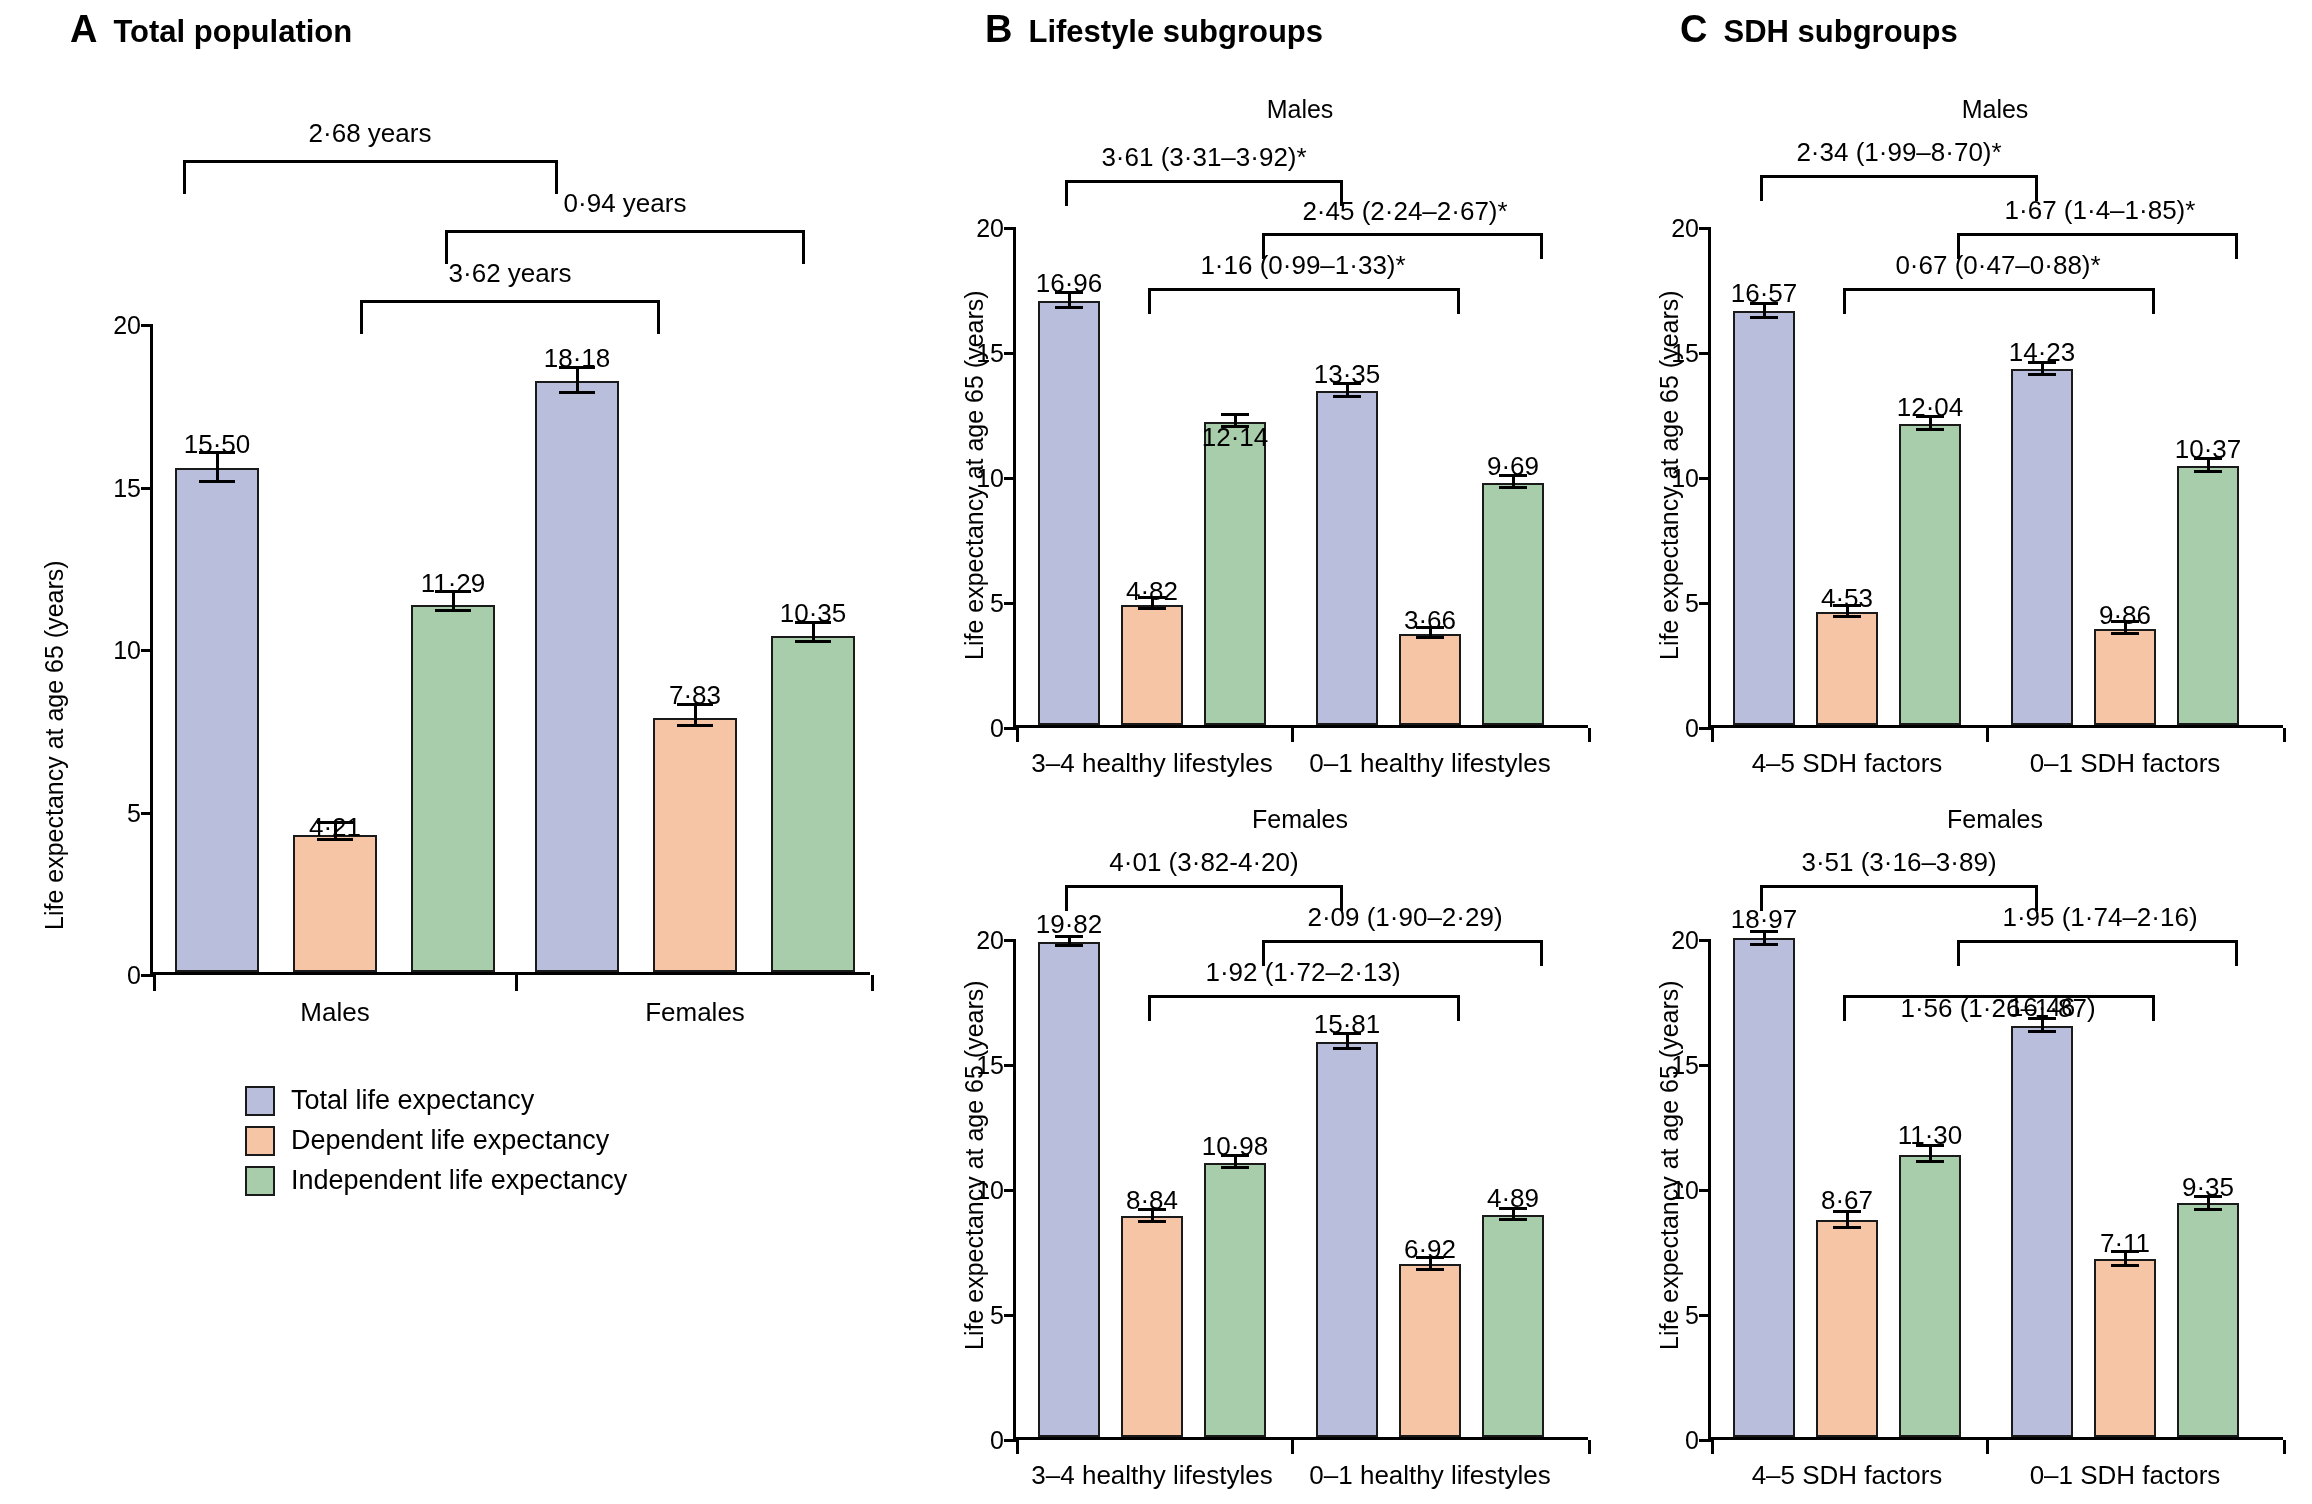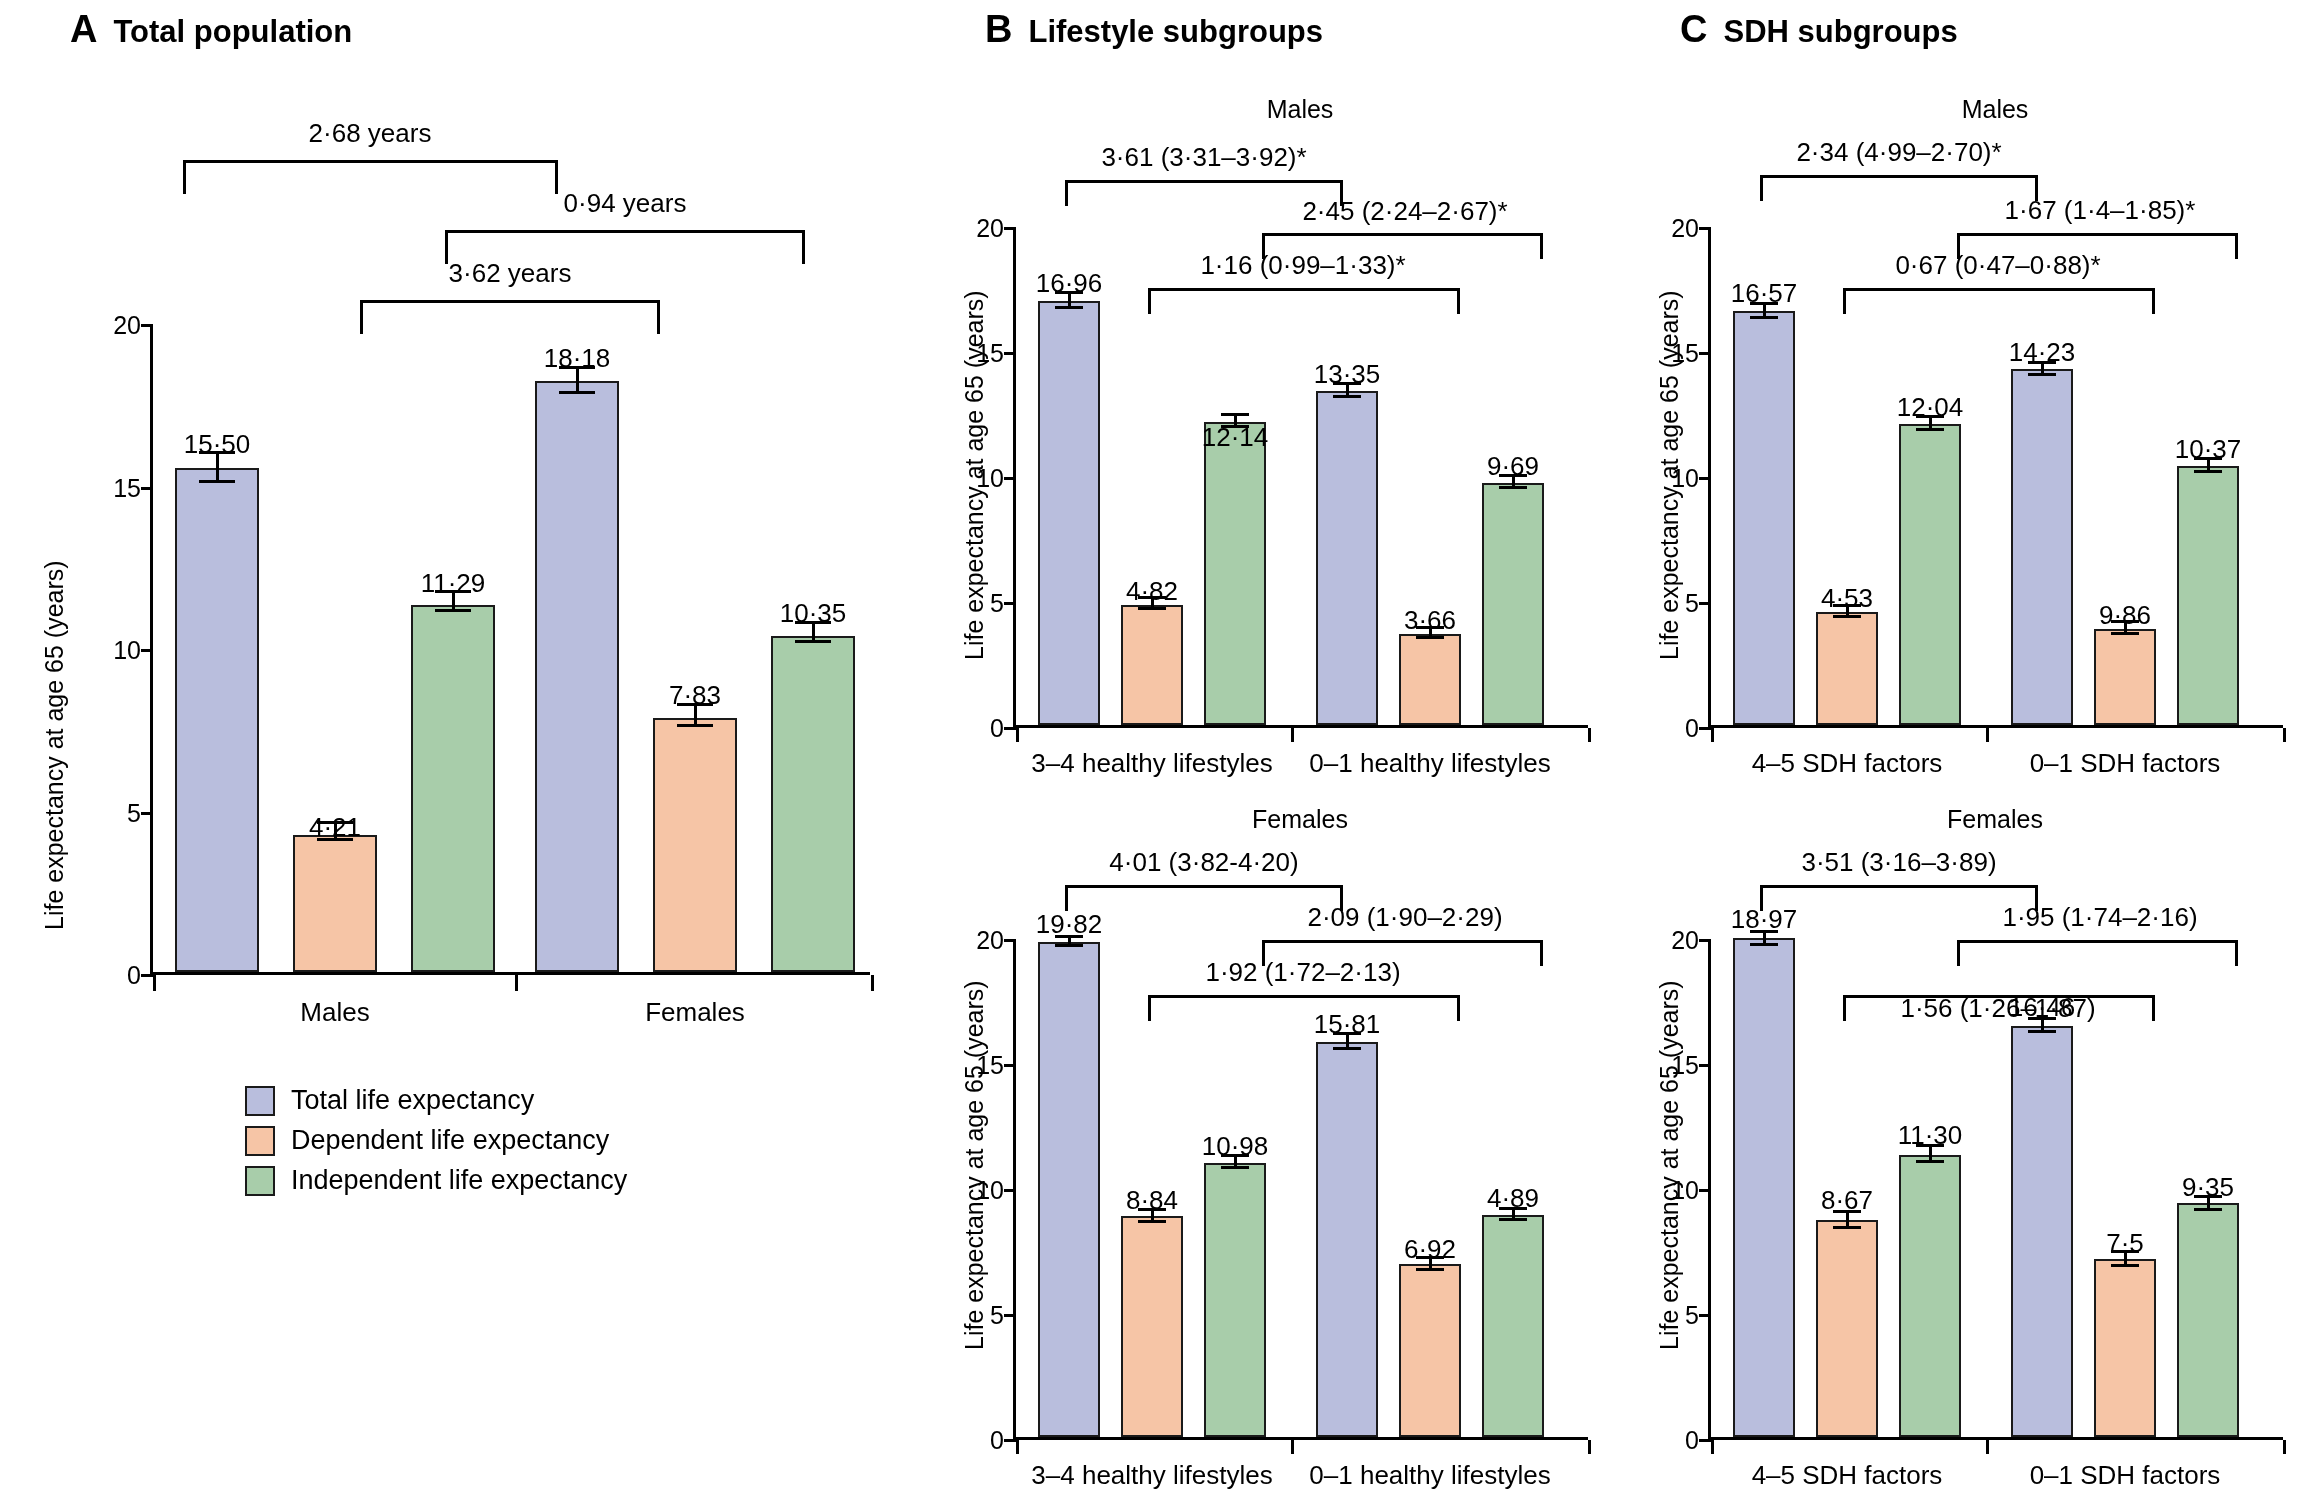--- a/index.html
+++ b/index.html
@@ -398,21 +398,21 @@
 
     <div class="xgrouplabel" style="left:136px; top:520px;">4–5 SDH factors</div>
     <div class="xgrouplabel" style="left:414px; top:520px;">0–1 SDH factors</div>
   </div>
 
   <div class="bracket" style="left:1760px; top:175px; width:278px; height:26px;">
     <div class="top"></div>
       <div class="l" style="height:26px;"></div>
       <div class="r" style="height:26px;"></div>
   </div>
-  <div class="bracket-text" style="left:1899px; top:137px;">2·34 (4·99–2·70)*</div>
+  <div class="bracket-text" style="left:1899px; top:137px;">2·34 (1·99–8·70)*</div>
 
   <div class="bracket" style="left:1957px; top:233px; width:281px; height:26px;">
     <div class="top"></div>
       <div class="l" style="height:26px;"></div>
       <div class="r" style="height:26px;"></div>
   </div>
   <div class="bracket-text" style="left:2100px; top:195px;">1·67 (1·4–1·85)*</div>
 
   <div class="bracket" style="left:1843px; top:288px; width:312px; height:26px;">
     <div class="top"></div>
@@ -459,21 +459,21 @@
     <div class="bar total" style="left:300px; width:62px; height:411.5px;"></div>
     <div class="err" style="left:330px; bottom:404px; height:14px;"></div>
     <div class="errcap" style="left:317px; width:28px; bottom:417px;"></div>
     <div class="errcap" style="left:317px; width:28px; bottom:404px;"></div>
     <div class="barlabel" style="left:331px; top:52px;">16·46</div>
 
     <div class="bar dependent" style="left:383px; width:62px; height:177.8px;"></div>
     <div class="err" style="left:413px; bottom:170px; height:15px;"></div>
     <div class="errcap" style="left:400px; width:28px; bottom:184px;"></div>
     <div class="errcap" style="left:400px; width:28px; bottom:170px;"></div>
-    <div class="barlabel" style="left:414px; top:288px;">7·5</div>
+    <div class="barlabel" style="left:414px; top:288px;">7·11</div>
 
     <div class="bar independent" style="left:466px; width:62px; height:233.8px;"></div>
     <div class="err" style="left:496px; bottom:226px; height:14px;"></div>
     <div class="errcap" style="left:483px; width:28px; bottom:239px;"></div>
     <div class="errcap" style="left:483px; width:28px; bottom:226px;"></div>
     <div class="barlabel" style="left:497px; top:232px;">9·35</div>
 
     <div class="xsep" style="left:0px; top:500px; height:14px;"></div>
     <div class="xsep" style="left:275px; top:500px; height:14px;"></div>
     <div class="xsep" style="left:572px; top:500px; height:14px;"></div>

